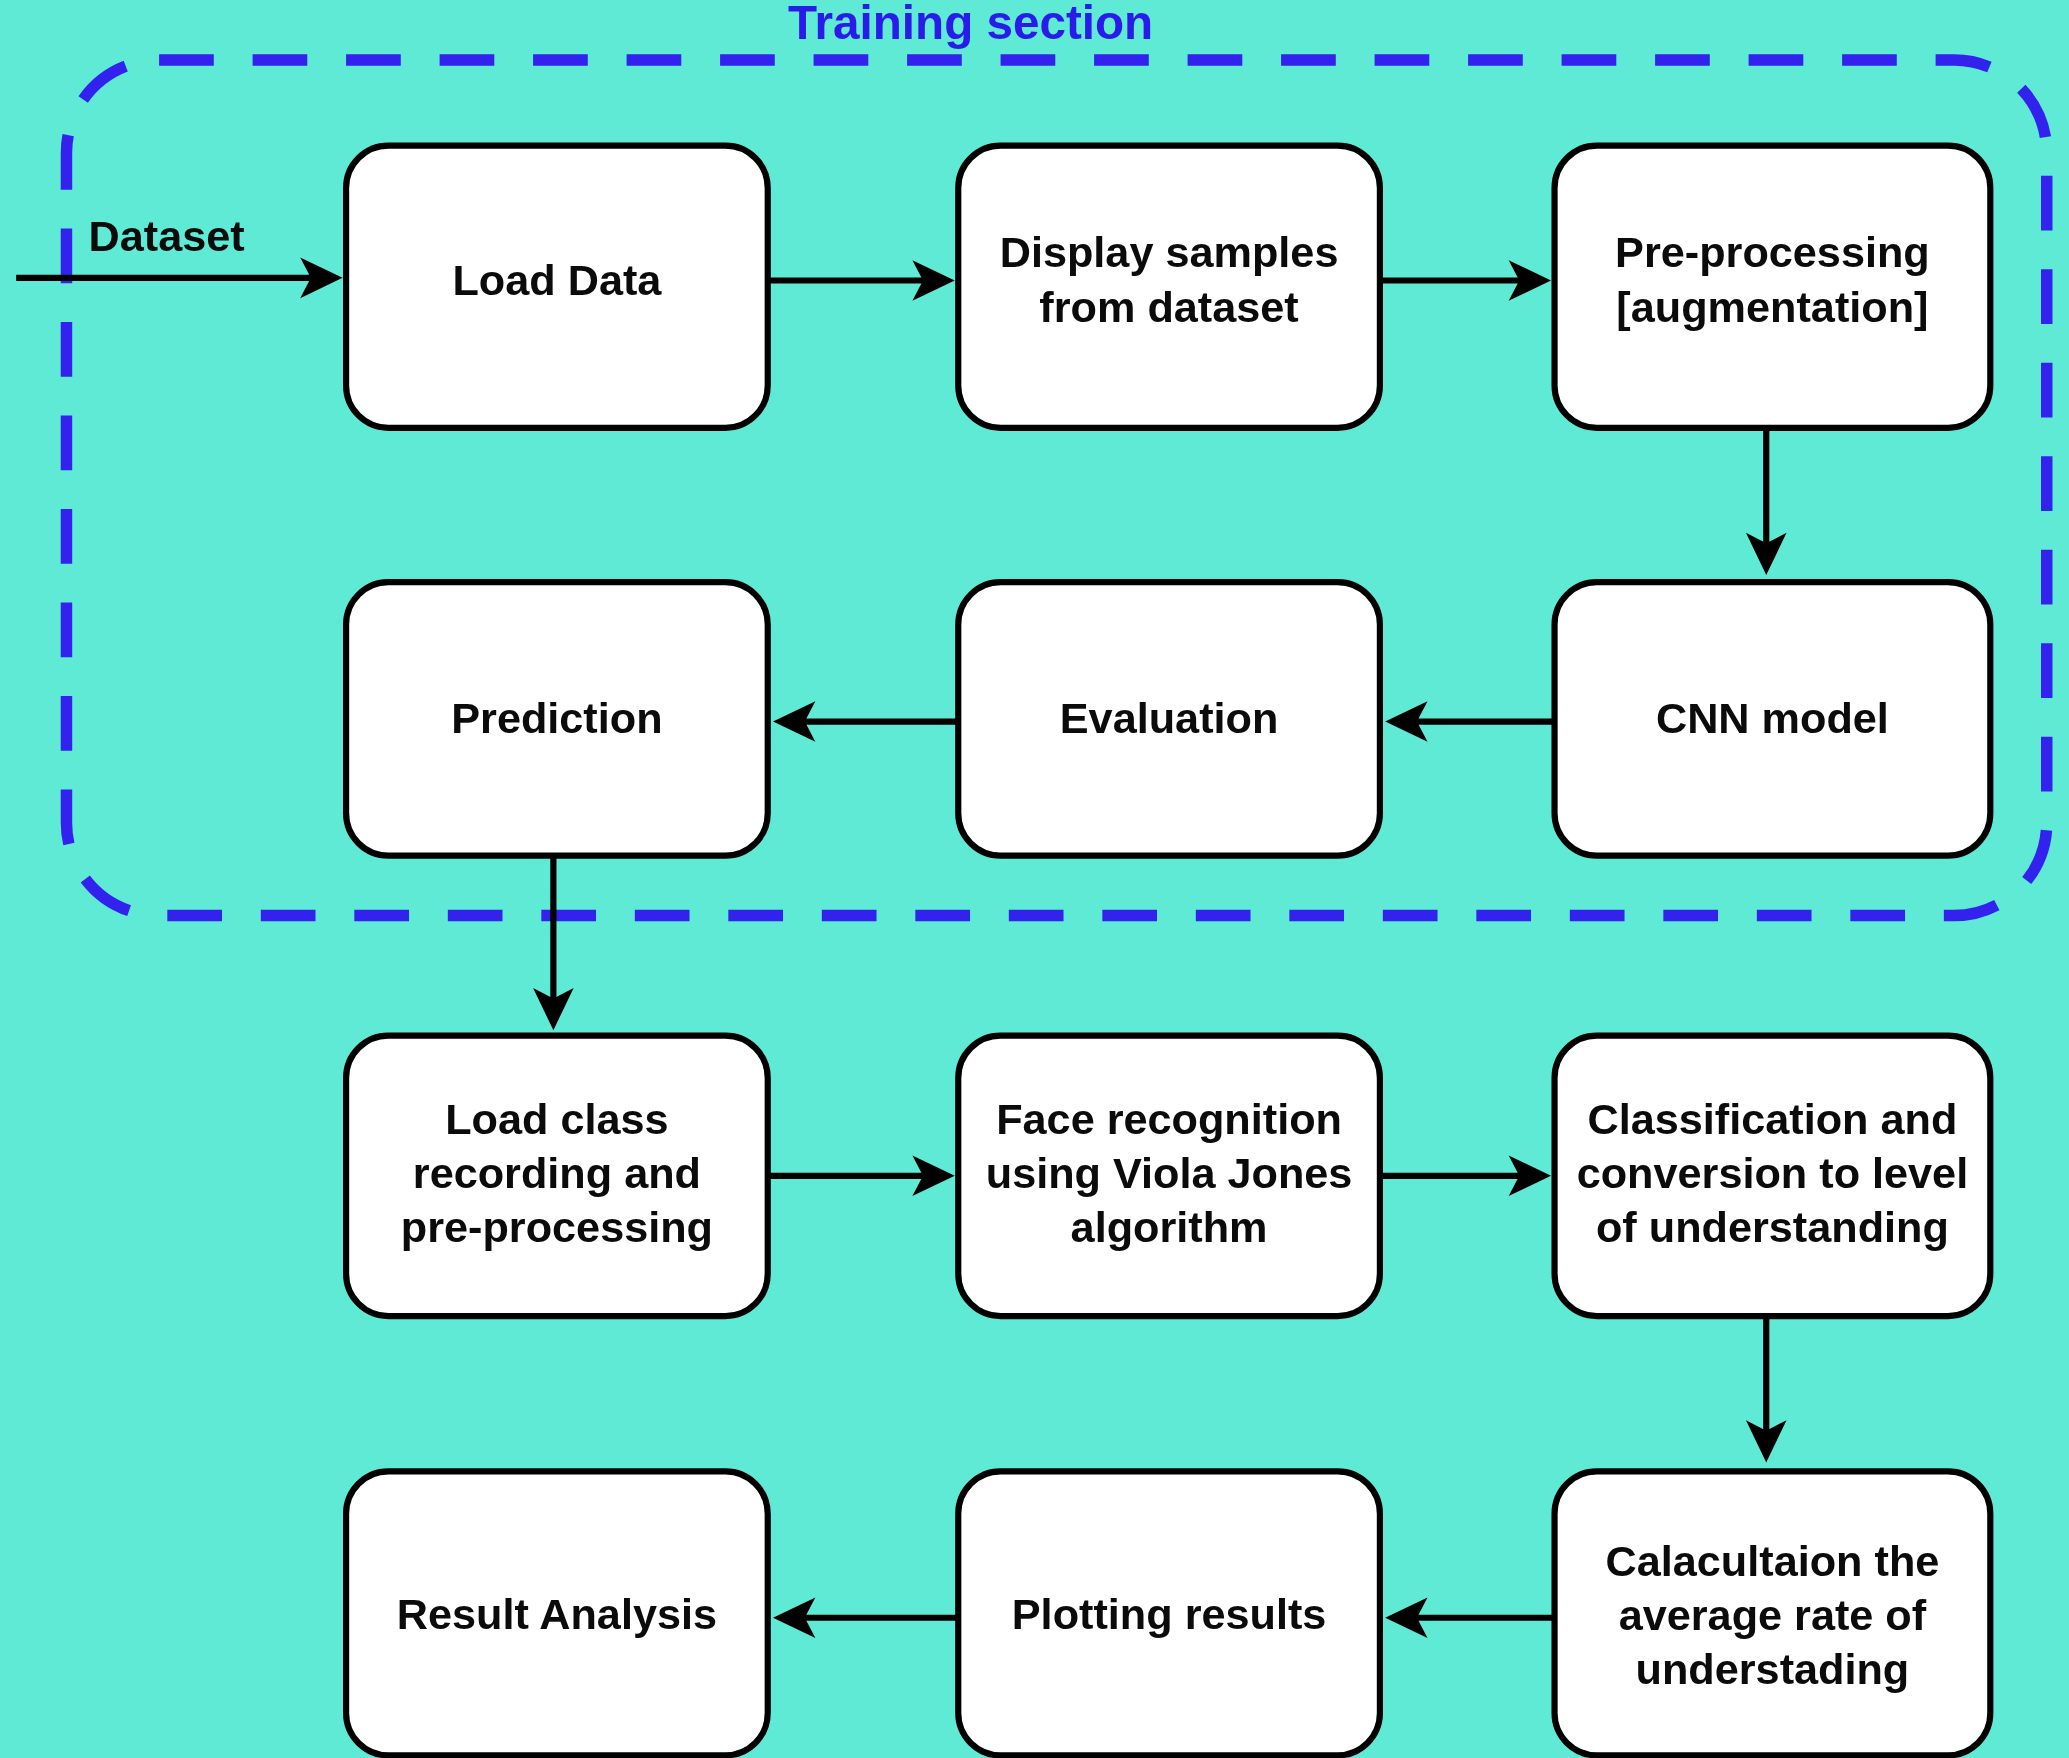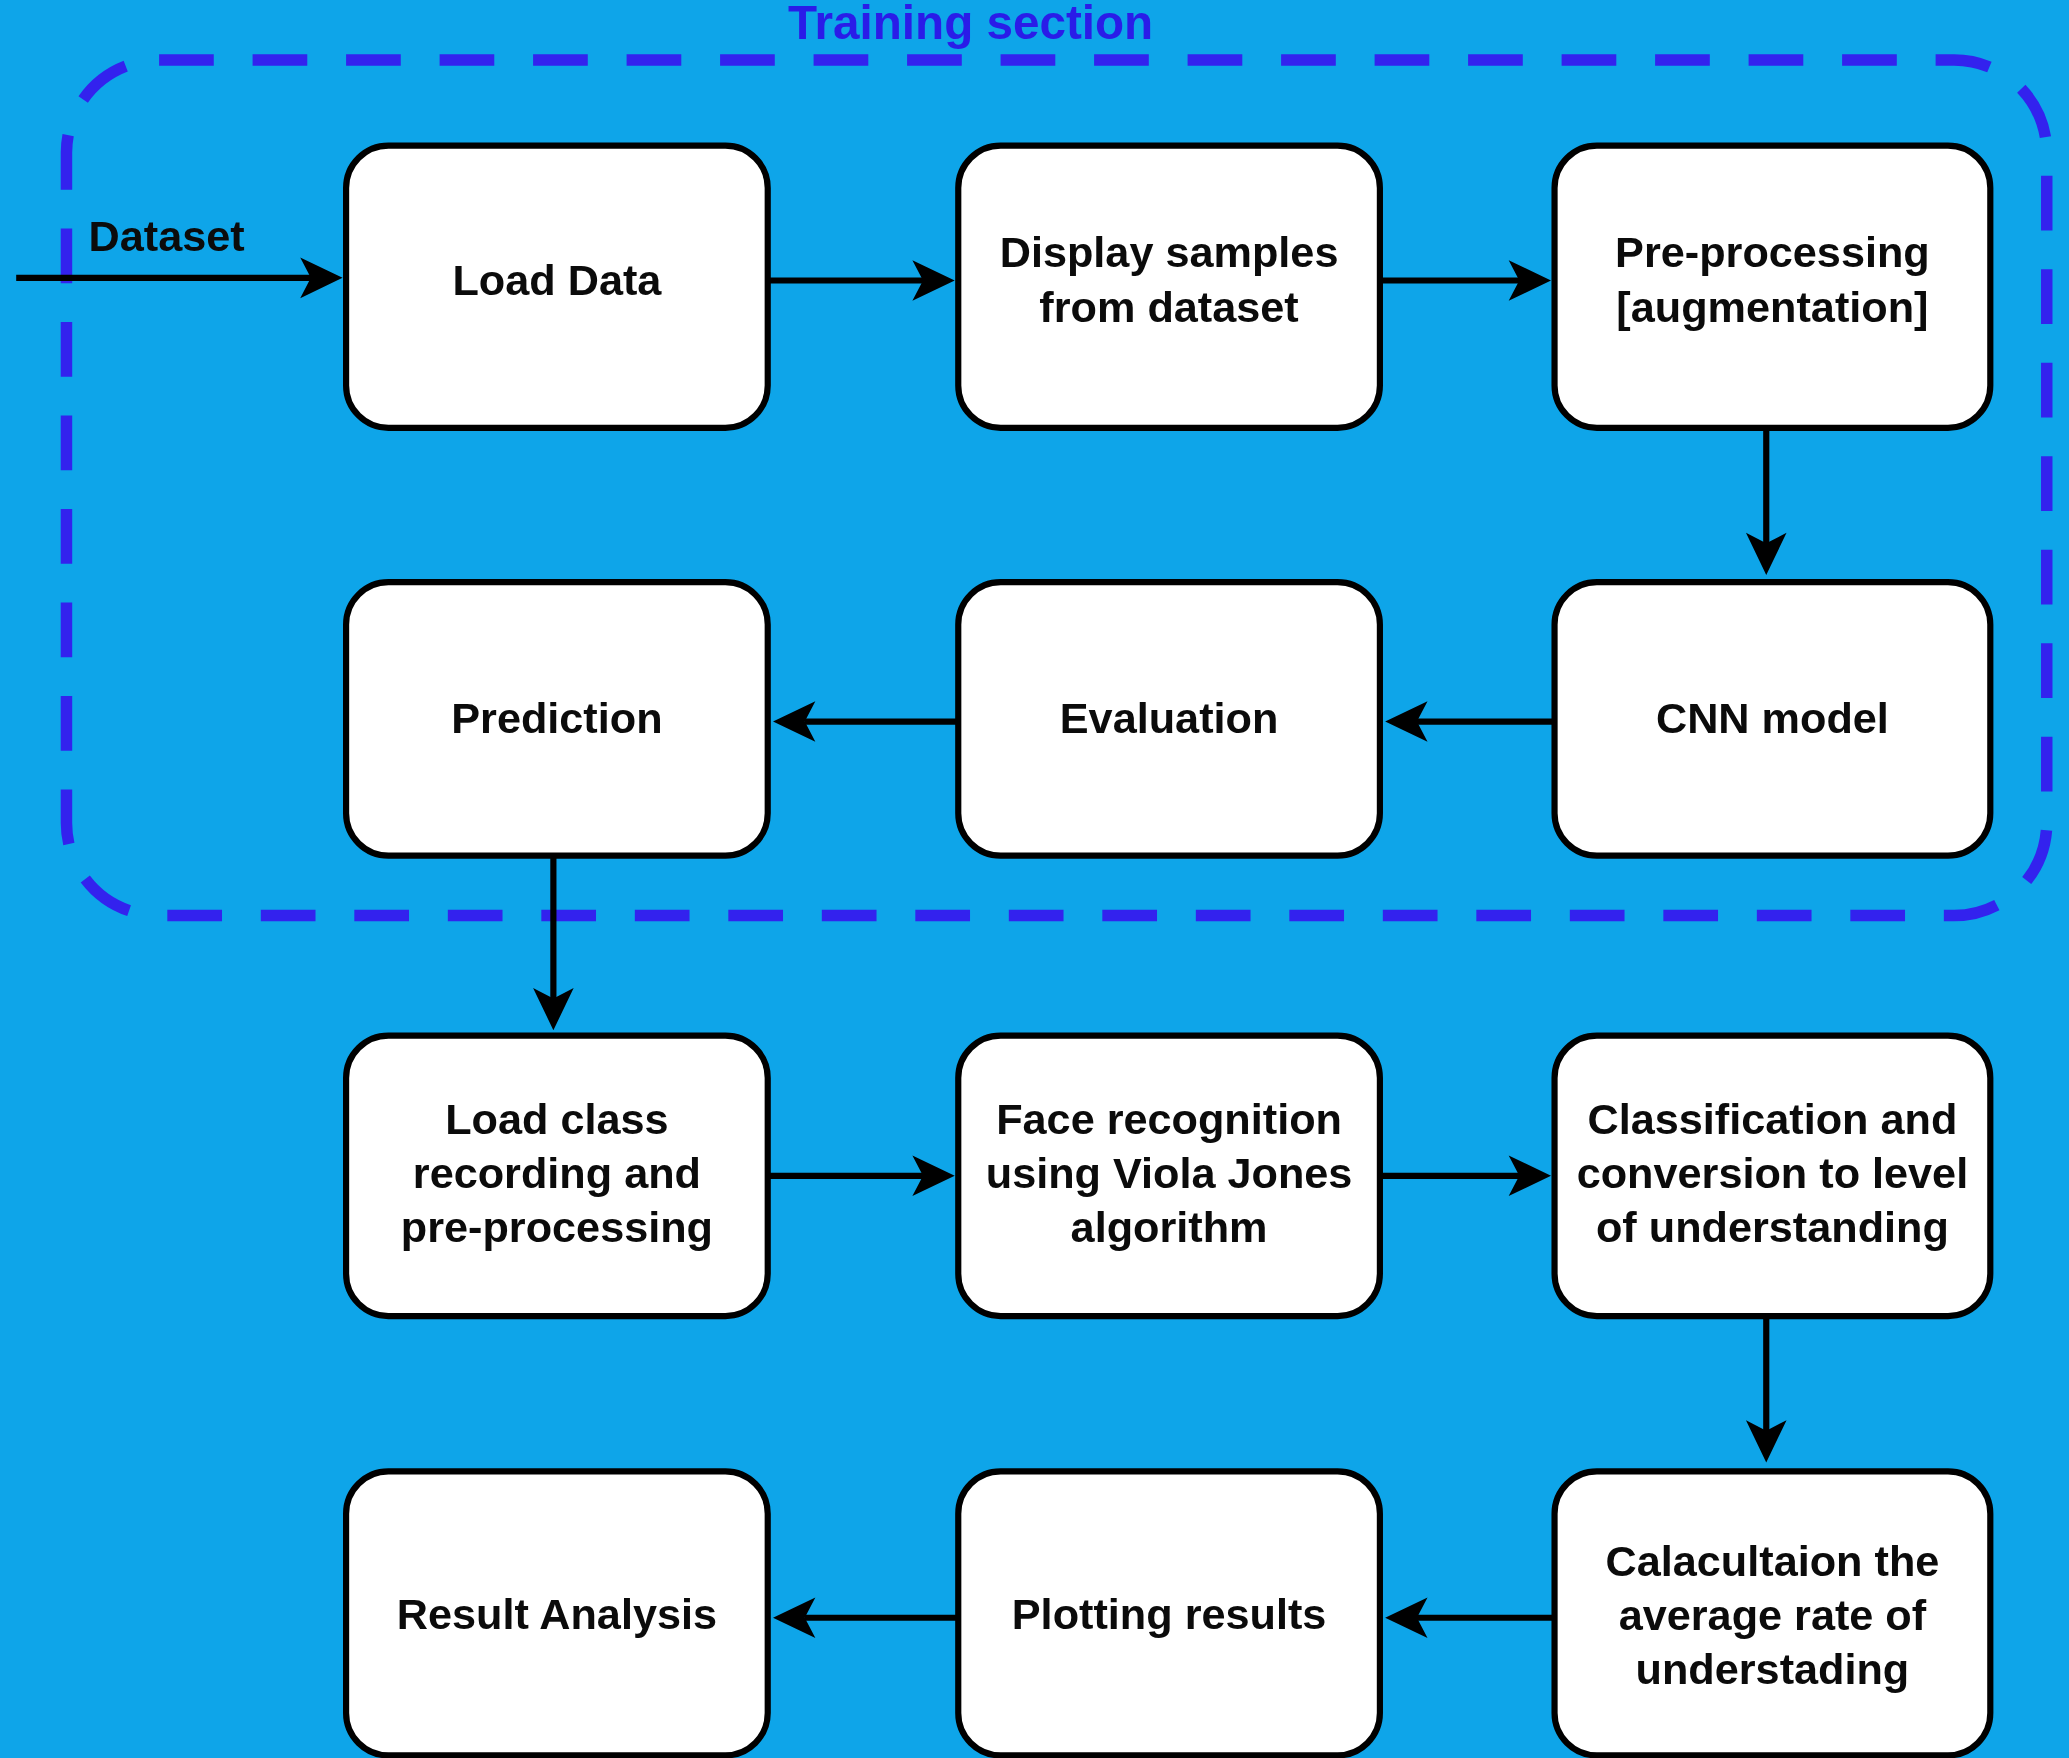--- a/index.html
+++ b/index.html
@@ -10,21 +10,21 @@
   body {
     width: 2070px;
     height: 1758px;
     font-family: "Liberation Sans", sans-serif;
     overflow: hidden;
   }
   #diagram-root {
     position: relative;
     width: 2070px;
     height: 1758px;
-    background: #0ea5e9;
+    background: #5eead4;
   }
   svg.layer {
     position: absolute;
     top: 0;
     left: 0;
     width: 2070px;
     height: 1758px;
   }
   .node-box {
     fill: #ffffff;

